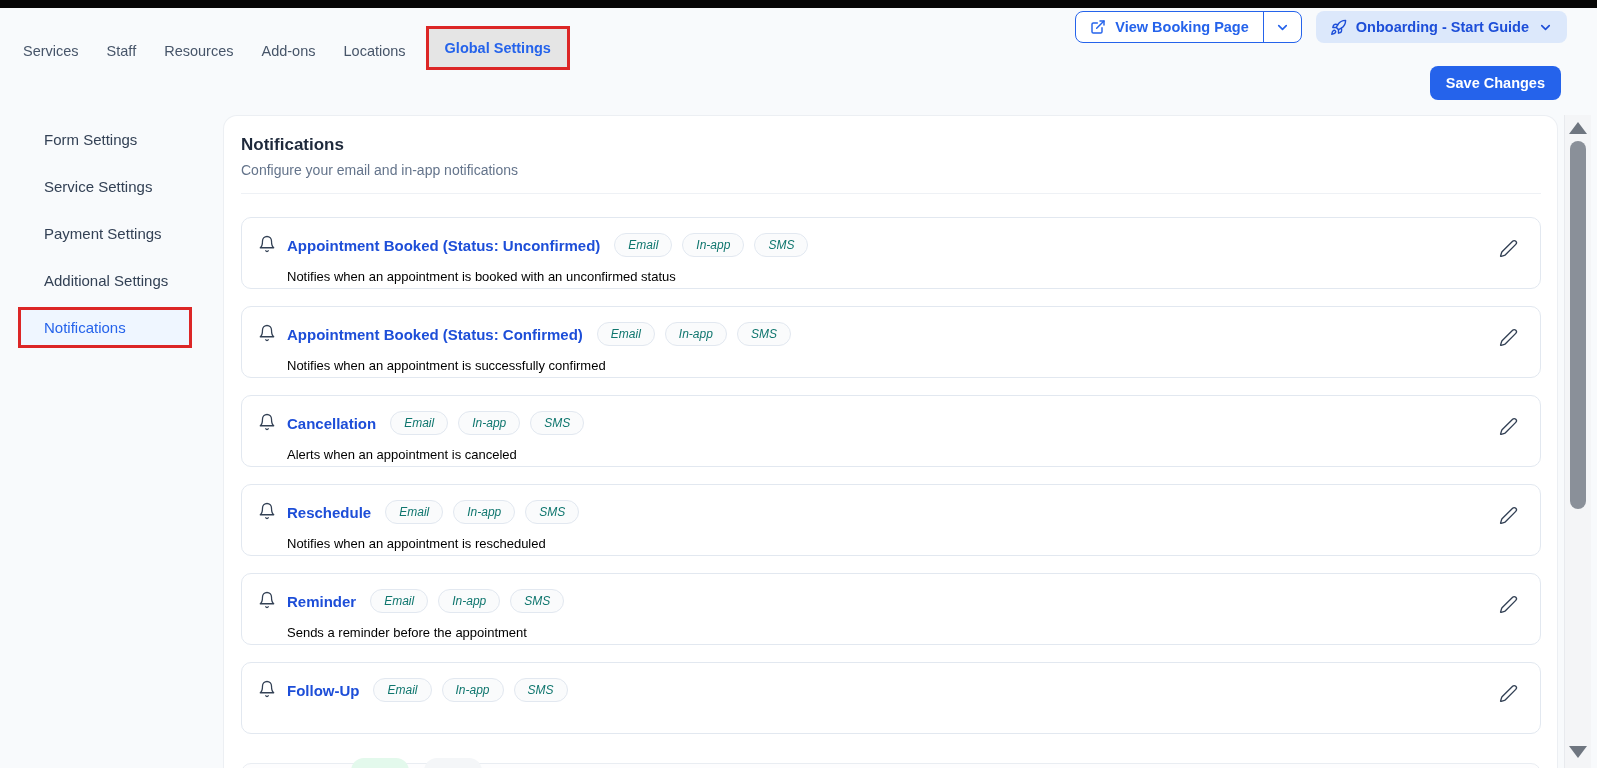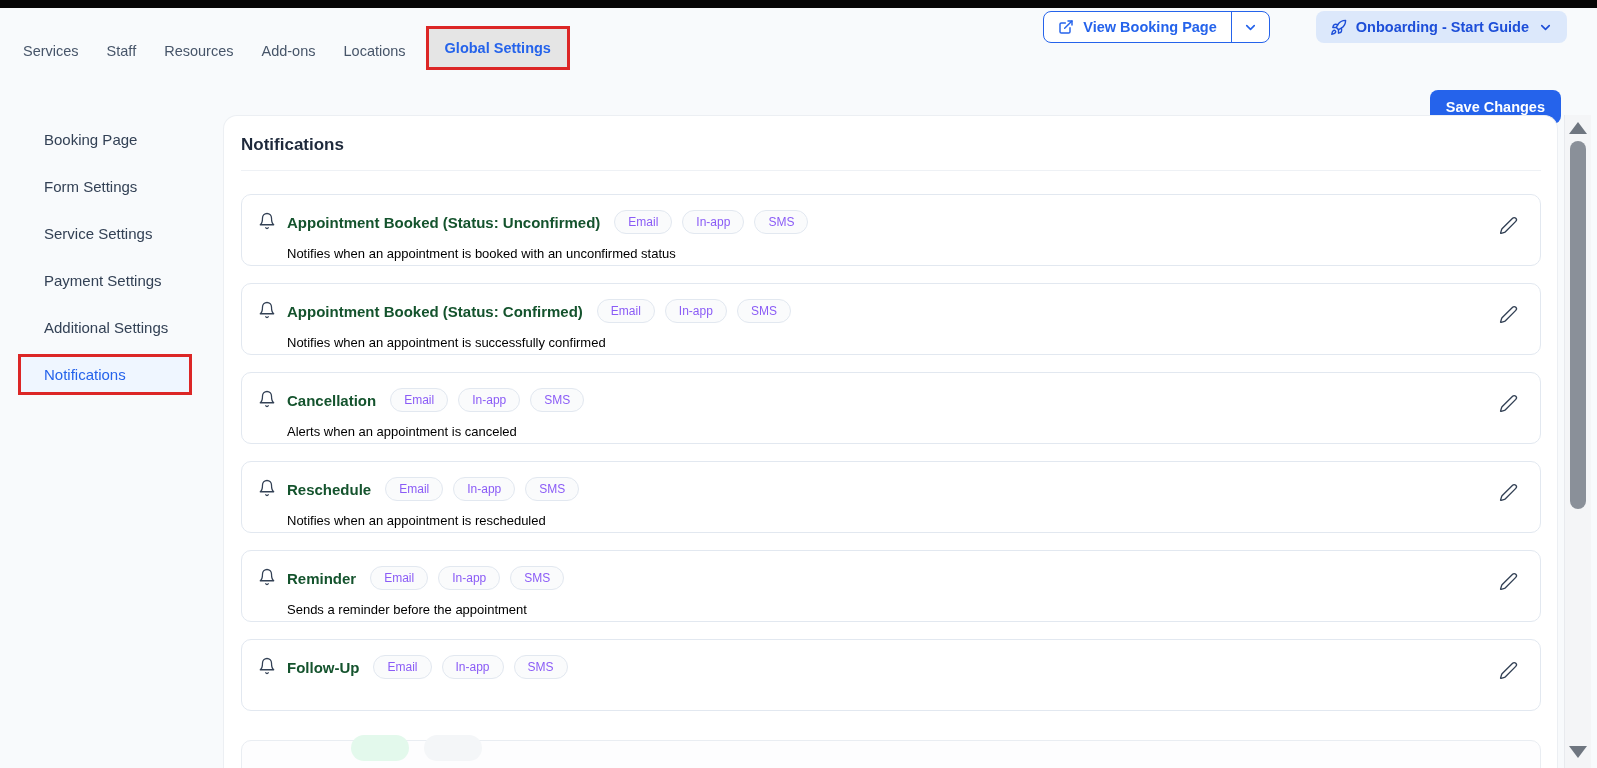--- a/index.html
+++ b/index.html
@@ -18,44 +18,44 @@
   
   .topnav { position:absolute; top:8px; left:0; right:0; height:46px; display:flex; align-items:center; padding-left:9px;margin-top:20px; }
   .nav-item { padding:0 14px; font-size:14.5px; font-weight:500; color:#475569; white-space:nowrap; cursor:pointer; }
   .gs-annotation { border:3px solid #dc2626; background:#e5e5e5; position:relative; top:-3px; margin-left:6px; }
   .gs-item { display:block; padding:11px 16px; font-size:14.5px; font-weight:700; color:#2563eb; cursor:pointer; }
 
   .top-actions { position:absolute; top:11px; right:30px; height:32px; display:flex; gap:14px; }
   .view-booking { display:flex; align-items:stretch; background:#fff; border:1.5px solid #2563eb; border-radius:8px; color:#2563eb; overflow:hidden; cursor:pointer; }
   .vb-main { display:flex; align-items:center; gap:9px; padding:0 14px; font-size:14.5px; font-weight:700; }
   .vb-caret { display:flex; align-items:center; padding:0 11px; border-left:1.5px solid #2563eb; cursor:pointer; }
-  .onboarding { display:flex; align-items:center; gap:9px; background:#dce8fb; border-radius:8px; padding:0 14px; color:#1d4ed8; font-size:14.5px; font-weight:700; cursor:pointer;margin-left:32px; }
+  .onboarding { display:flex; align-items:center; gap:9px; background:#dce8fb; border-radius:8px; padding:0 14px; color:#1d4ed8; font-size:14.5px; font-weight:700; cursor:pointer; }
 
   .save-btn { position:absolute; top:66px; right:36px; background:#2563eb; color:#fff; border:none; border-radius:8px;
-    padding:9px 16px; font-size:14.5px; font-weight:700; font-family:inherit; cursor:pointer;margin-top:24px; }
+    padding:9px 16px; font-size:14.5px; font-weight:700; font-family:inherit; cursor:pointer; }
 
   
   .sidebar { position:absolute; top:116px; left:0; width:223px; }
   .side-item { height:47px; display:flex; align-items:center; padding-left:44px; font-size:15px; color:#334155; cursor:pointer; white-space:nowrap; }
   .side-item--active { margin:3px 0 0 18px; width:174px; height:41px; border:3px solid #dc2626; background:#eff6ff; color:#2563eb; padding-left:23px; }
 
   
   .panel { position:absolute; left:223px; top:115px; width:1335px; height:653px; background:#fff;
     border:1px solid #eceff3; border-bottom:none; border-radius:14px 14px 0 0; padding:19px 16px 0 17px; overflow:hidden; }
   .panel-title { font-size:17px; font-weight:700; color:#1e293b; }
   .panel-subtitle { margin-top:7px; font-size:14px; color:#64748b; }
   .panel-divider { margin-top:15px; height:1px; background:#eef1f5; }
 
   .card-list { margin-top:23px; display:flex; flex-direction:column; gap:17px; }
   .card { position:relative; height:72px; border:1px solid #e2e8f0; border-radius:10px; background:#fff; padding:15px 60px 0 16px; display:flex; gap:11px; }
   .card-bell { color:#334155; margin-top:2px; flex:0 0 auto; }
   .card-row { display:flex; align-items:center; gap:14px; }
-  .card-title { font-size:15px; font-weight:600; color:#14532d; white-space:nowrap; }
+  .card-title { font-size:15px; font-weight:600; color:#1d4ed8; white-space:nowrap; }
   .badges { display:flex; gap:10px; }
-  .badge { font-size:12px; font-weight:500; color:#8b5cf6; background:#fafbfc; border:1px solid #e2e8f0; border-radius:999px; padding:4px 13px; white-space:nowrap; }
+  .badge { font-size:12px; font-weight:500; color:#0f766e; background:#fafbfc; border:1px solid #e2e8f0; border-radius:999px; padding:4px 13px; white-space:nowrap;font-style:italic; }
   .card-desc { margin-top:12px; font-size:13px; color:#000000; }
   .card-edit { position:absolute; right:22px; top:21px; color:#334155; cursor:pointer; background:none; border:none; padding:0; }
 
   
   .partial-row { position:relative; margin-top:24px; height:60px; }
   .next-card-top { position:absolute; left:0; right:0; top:5px; height:50px; background:#fdfdfe; border:1px solid #e9edf2; border-radius:10px 10px 0 0; }
   .pill-green { position:absolute; left:110px; top:0; width:58px; height:26px; border-radius:13px; background:#e3f9ec; z-index:2; }
   .pill-gray  { position:absolute; left:183px; top:0; width:58px; height:26px; border-radius:13px; background:#f4f6f8; z-index:2; }
 
   
@@ -117,30 +117,30 @@
       <svg width="15" height="15" viewBox="0 0 24 24" fill="none" stroke="currentColor" stroke-width="2.6" stroke-linecap="round" stroke-linejoin="round">
           <path d="m6 9 6 6 6-6"></path>
         </svg>
     </span>
   </div>
 </div>
 
 <button class="save-btn">Save Changes</button>
 
 <aside class="sidebar">
-  <div class="side-item">Booking Page</div>
   <div class="side-item">Form Settings</div>
   <div class="side-item">Service Settings</div>
   <div class="side-item">Payment Settings</div>
   <div class="side-item">Additional Settings</div>
   <div class="side-item side-item--active">Notifications</div>
 </aside>
 
 <main class="panel">
   <h1 class="panel-title">Notifications</h1>
+  <p class="panel-subtitle">Configure your email and in-app notifications</p>
   <div class="panel-divider"></div>
 
   <div class="card-list">
   <div class="card">
     <span class="card-bell">
       <svg width="18" height="18" viewBox="0 0 24 24" fill="none" stroke="currentColor" stroke-width="1.7" stroke-linecap="round" stroke-linejoin="round">
             <path d="M6 8a6 6 0 0 1 12 0c0 7 3 9 3 9H3s3-2 3-9"></path>
             <path d="M10.3 21a1.94 1.94 0 0 0 3.4 0"></path>
           </svg>
     </span>

